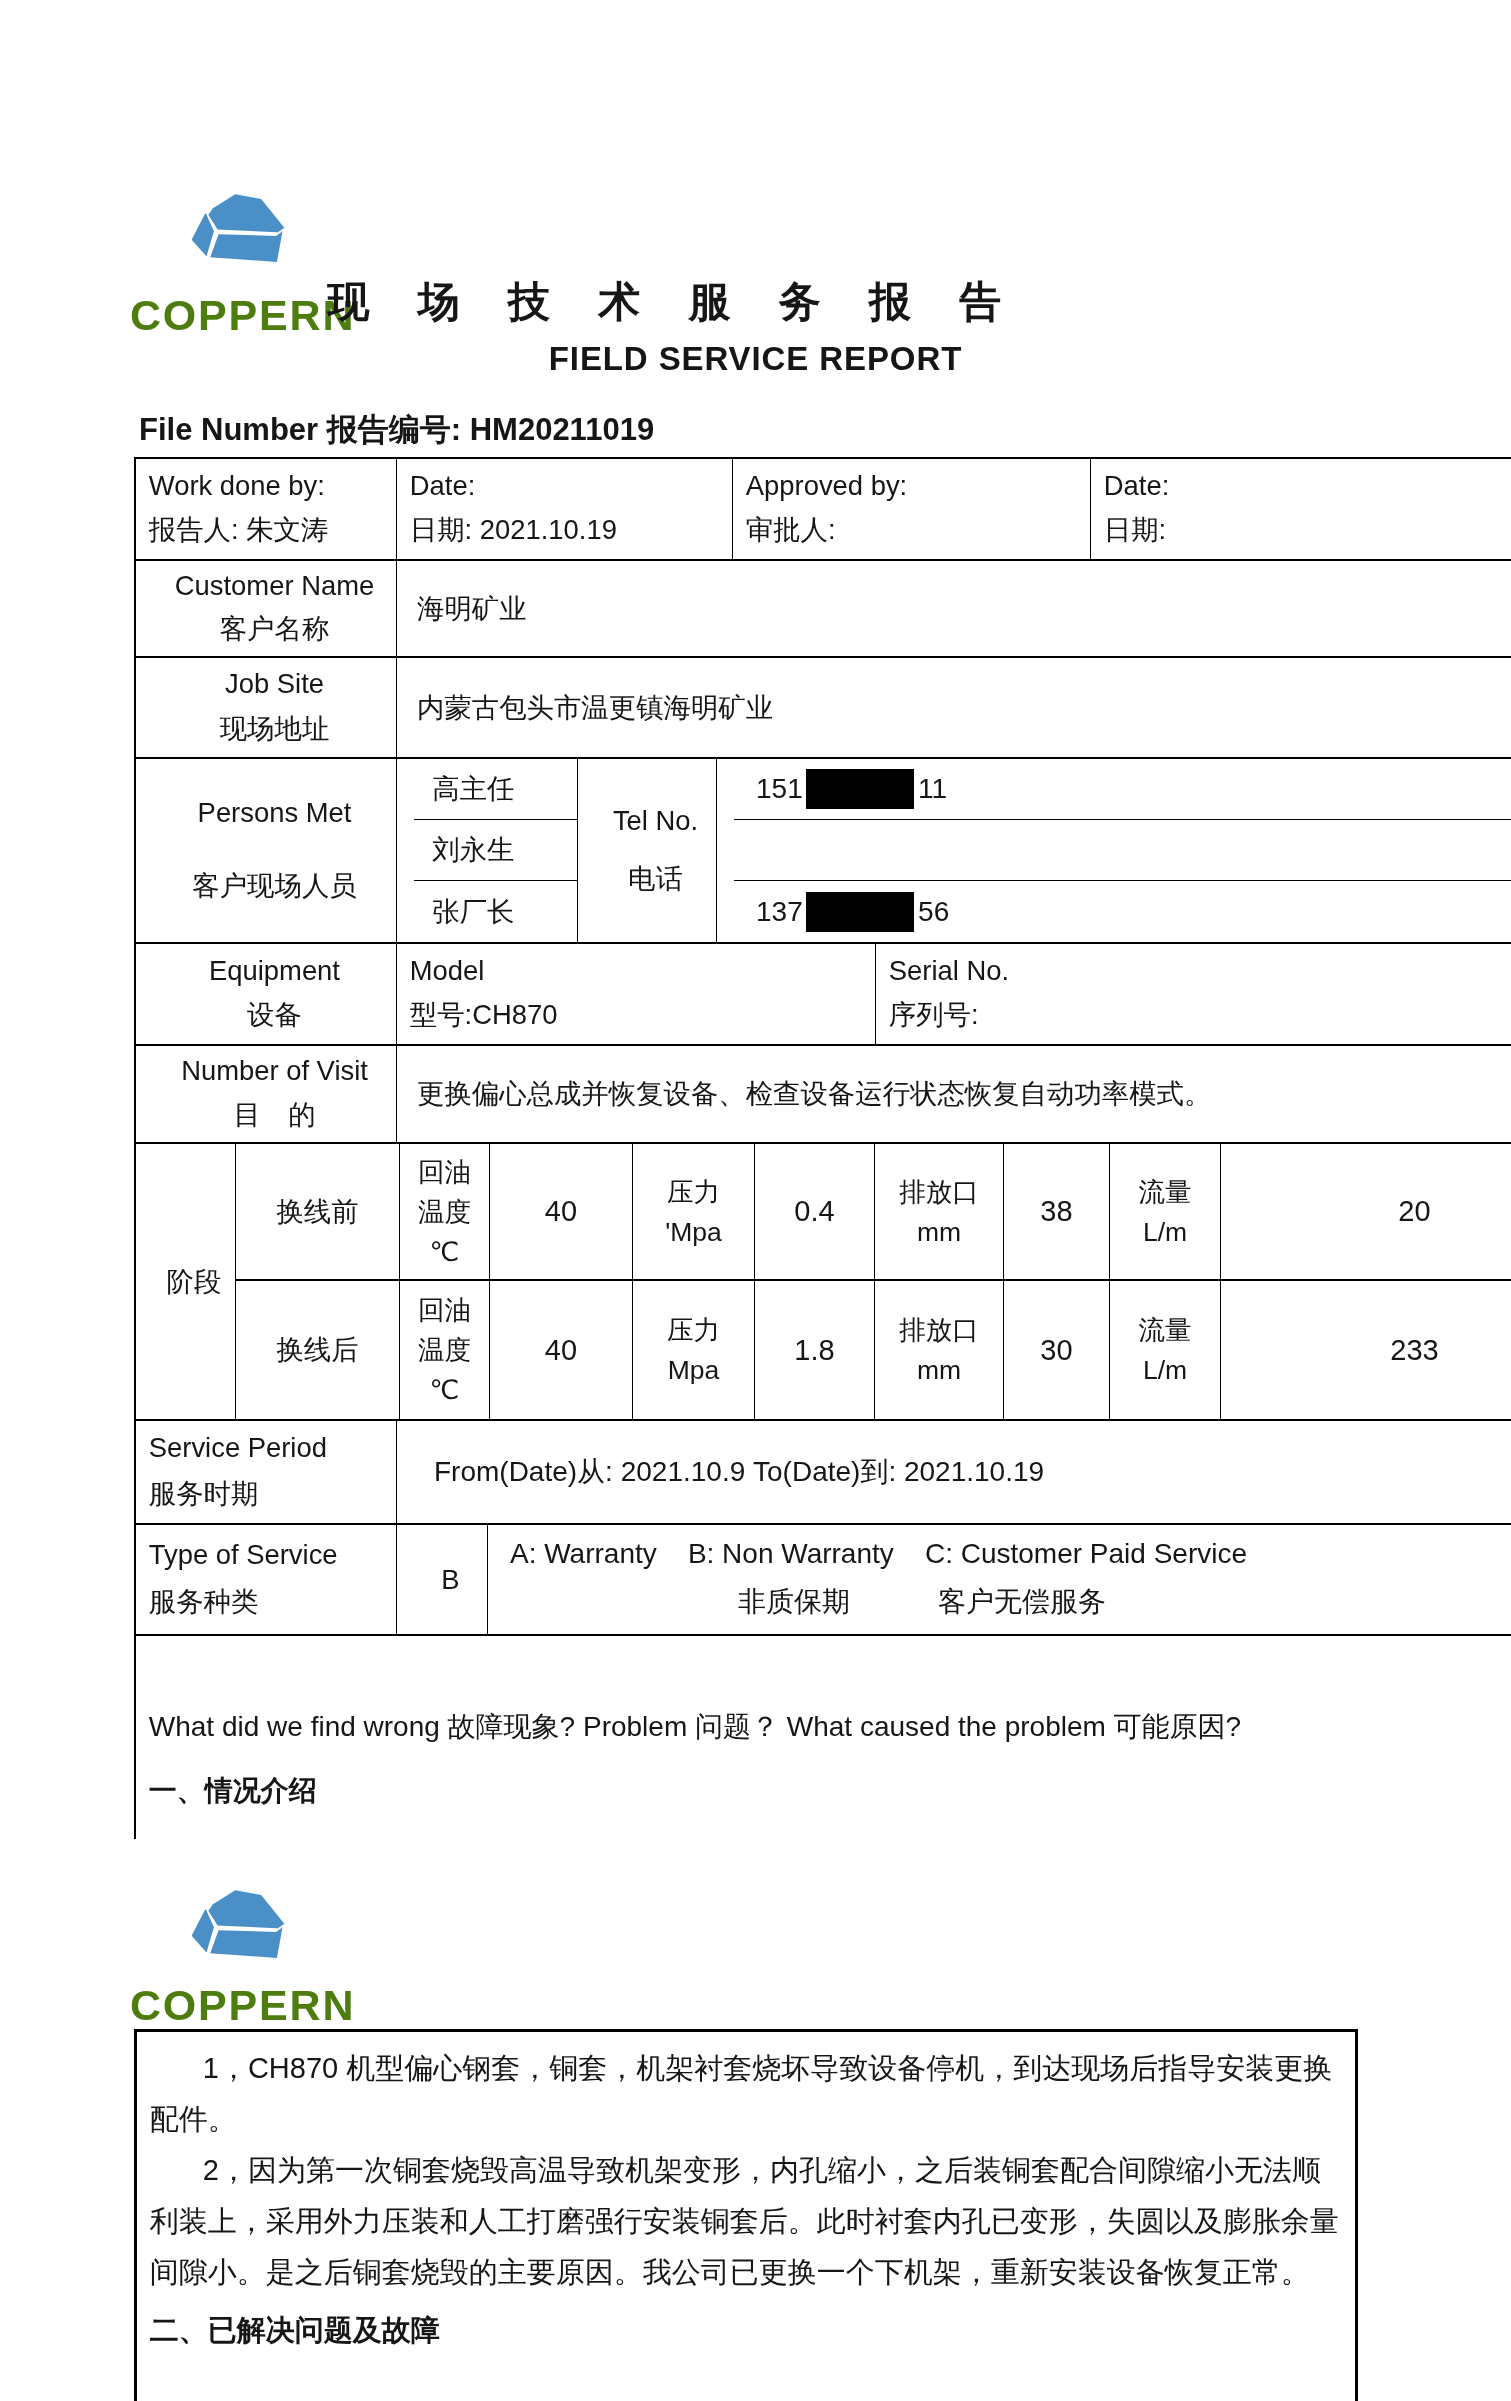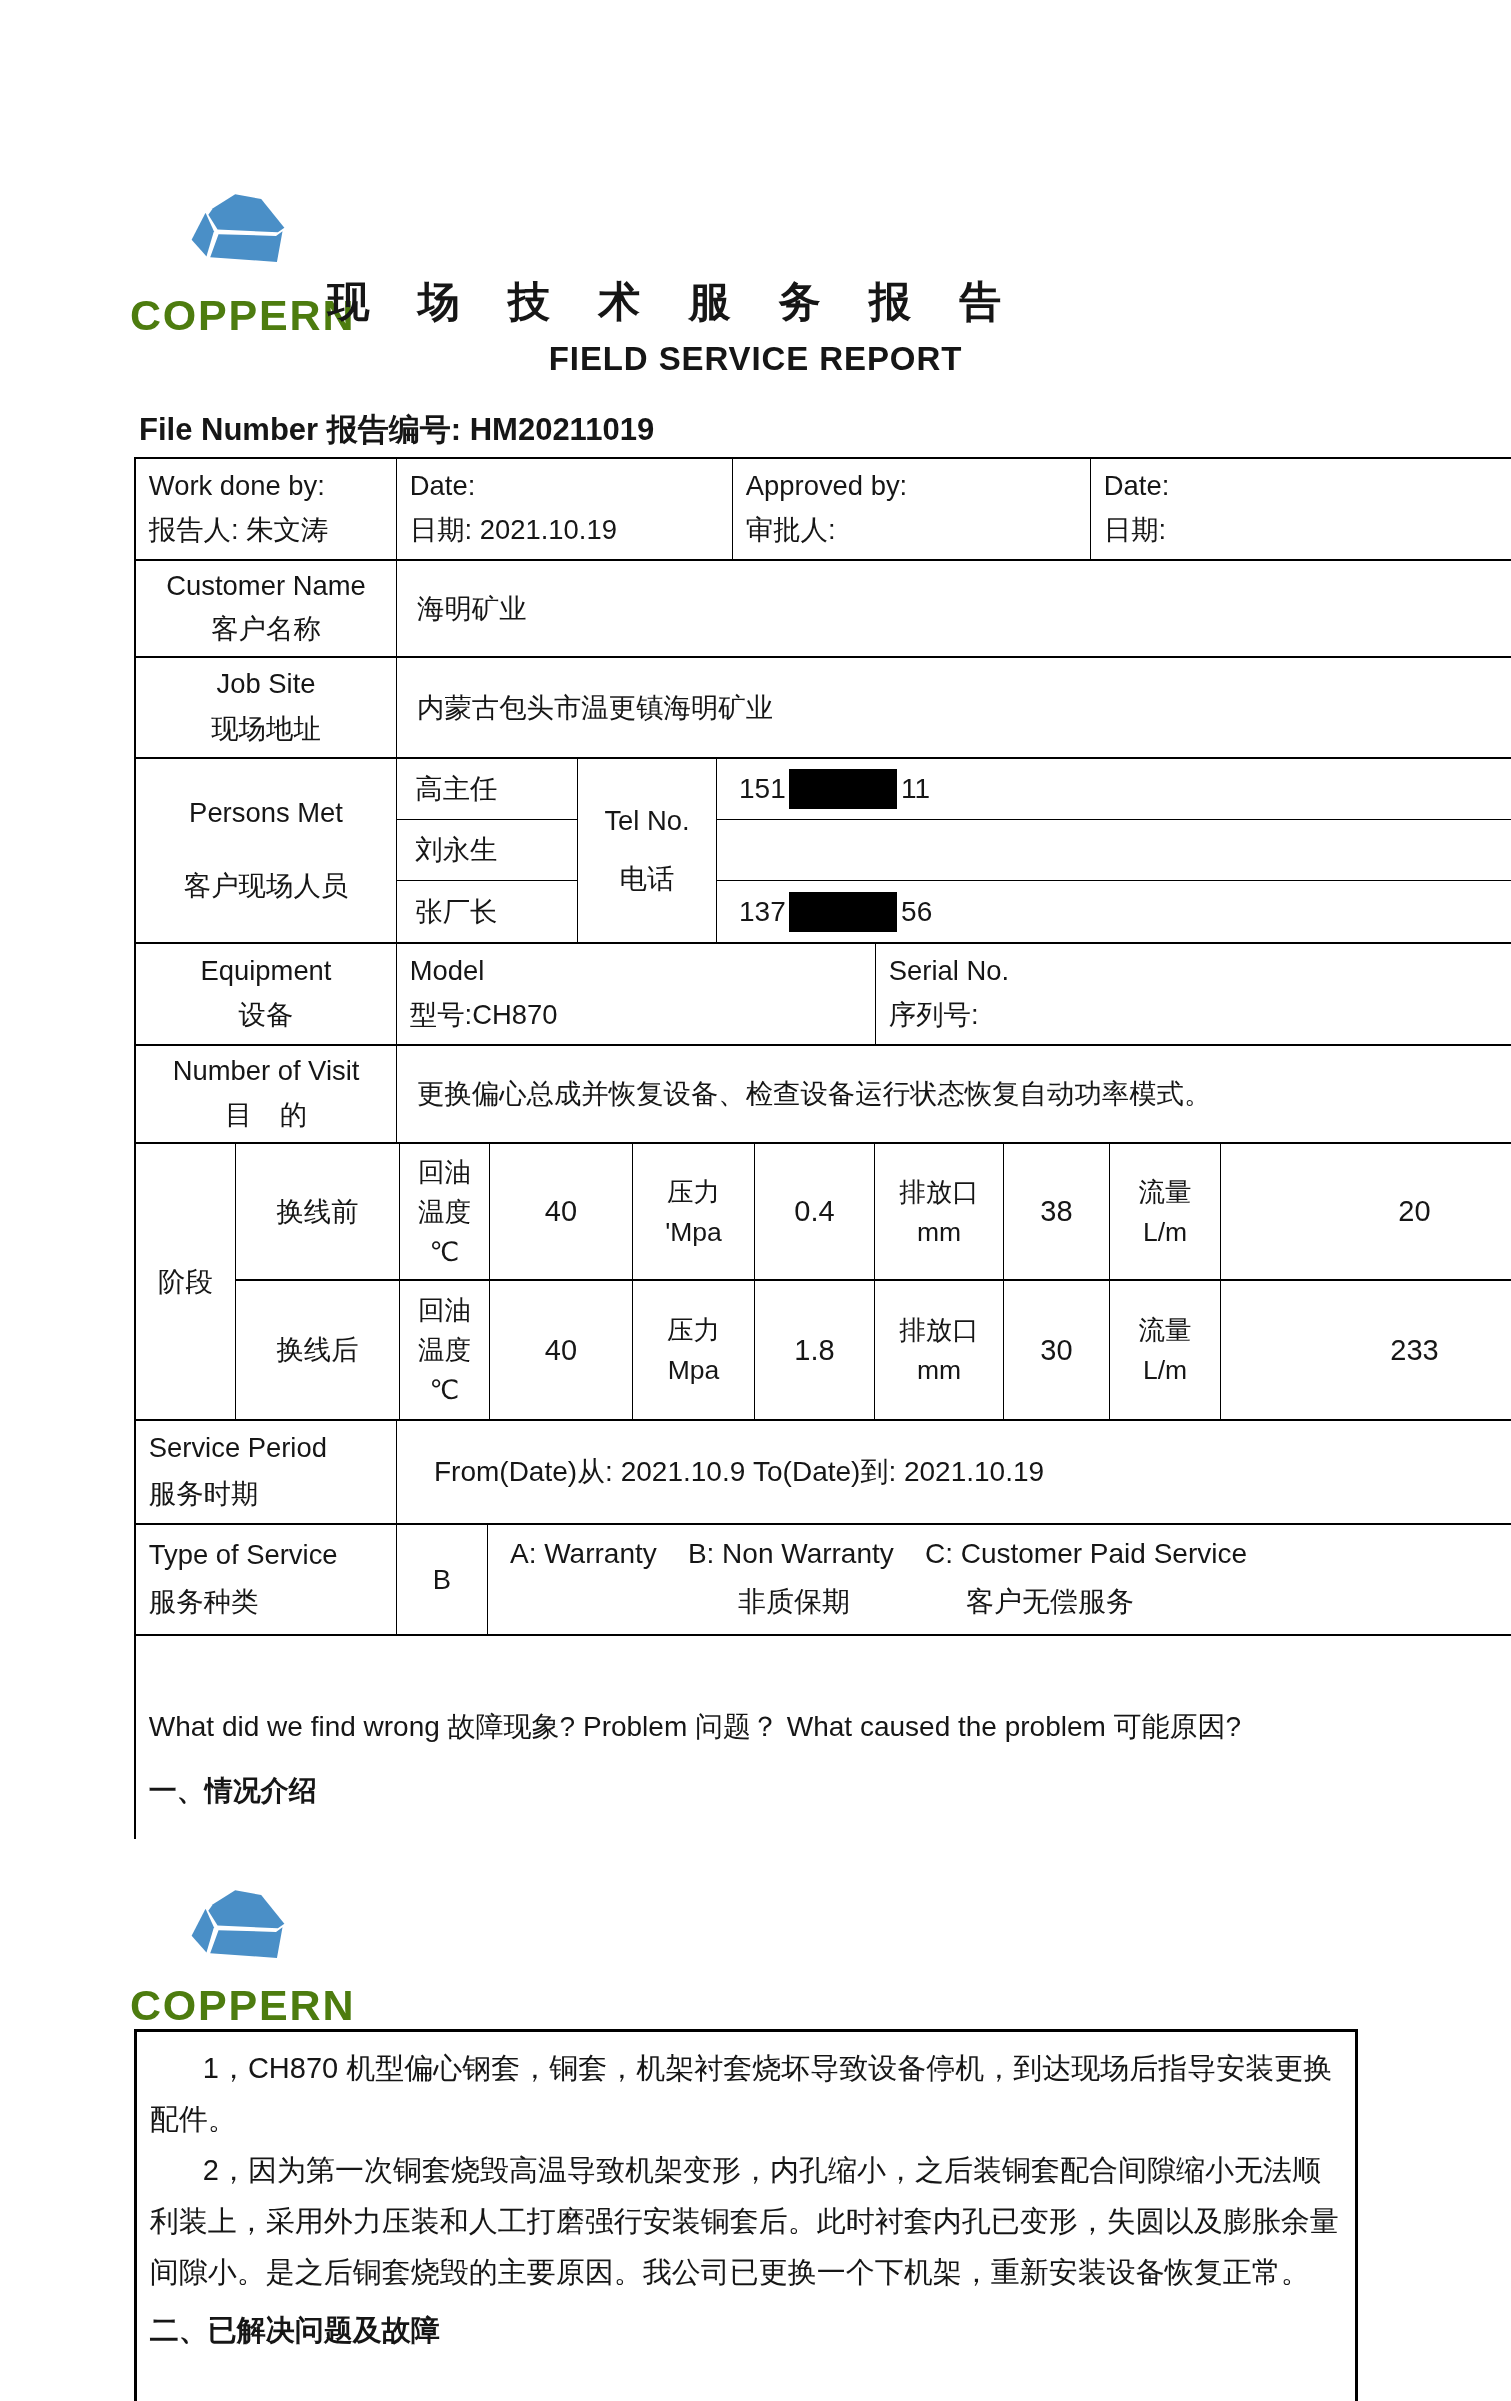--- a/index.html
+++ b/index.html
@@ -32,21 +32,21 @@
   .file-number { position:absolute; left:139px; top:409px; font-size:31px; font-weight:bold; }
 
   
   .report-table {
     position:absolute; left:134px; top:457px; width:1476px;
     border:2.7px solid #000; border-bottom:none;
     display:flex; flex-direction:column;
     font-size:27.4px;
   }
   .trow { display:flex; border-bottom:2.7px solid #000; }
-  .cell { border-right:1.8px solid #000; }
+  .cell { border-right:1.8px solid #000;padding-left:17px; }
   .cell.last { border-right:none; }
 
   .two-line { display:flex; flex-direction:column; justify-content:space-evenly; }
   .two-line.left { align-items:flex-start; padding-left:12.8px; text-align:left; }
   .two-line.center { align-items:center; text-align:center; }
 
   .val-cell { display:flex; align-items:center; padding-left:20px; }
 
   .r1 { height:102px; }
   .r2 { height:97px; }
@@ -97,21 +97,21 @@
   .unit-lab { font-size:26.5px; line-height:40px; white-space:pre-line; }
   .num { font-size:29px; }
 
   
   .period-val { padding-left:37px; font-size:28px; }
   .w-code { width:91px; display:flex; align-items:center; justify-content:center; }
   .type-opts { flex:1; display:flex; flex-direction:column; justify-content:space-evenly; padding-left:22px; }
   .opt-line1 { white-space:pre; font-size:28px; }
   .opt-line2 { display:flex; font-size:28px; }
   .opt-line2 .g1 { margin-left:228px; }
-  .opt-line2 .g2 { margin-left:116px; }
+  .opt-line2 .g2 { margin-left:88px; }
 
   
   .findings { padding:64px 12.8px 0 12.8px; font-size:28px; line-height:53px; }
   .sec-heading { font-weight:bold; margin-top:11px; }
 
   
   .body-box {
     position:absolute; left:134px; top:2029px; width:1224px; height:373px;
     border:3.7px solid #000; border-bottom:none;
     padding:11px 12.8px 0 12.8px;

